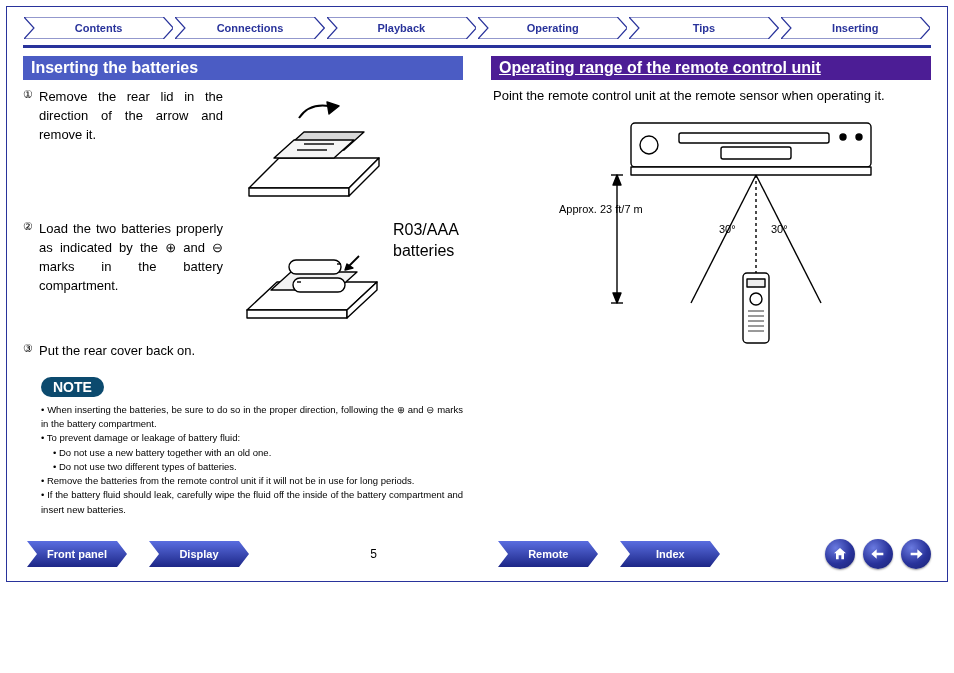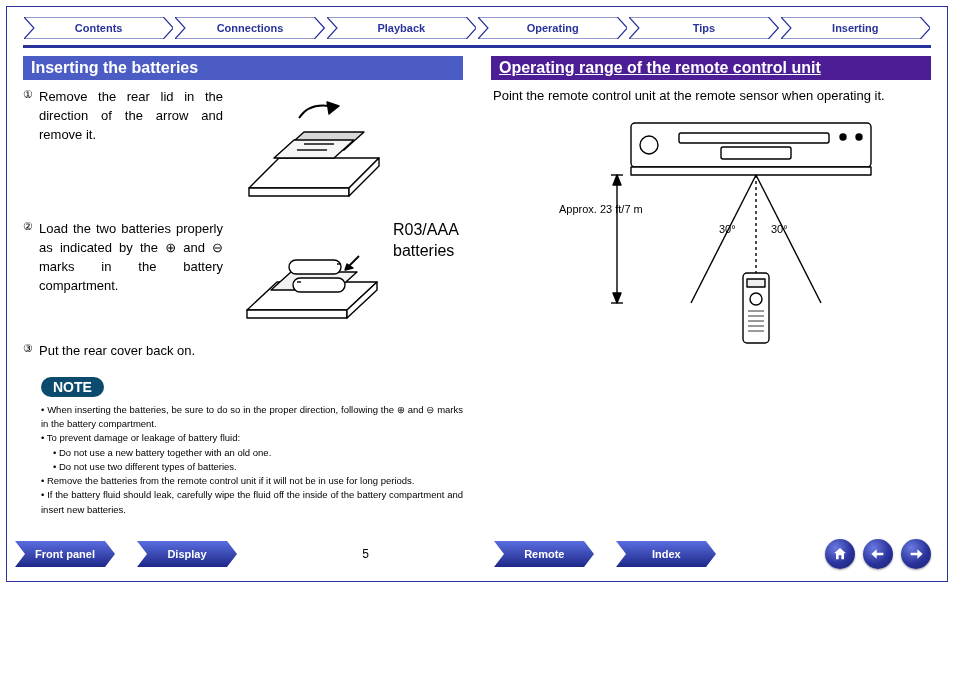--- a/index.html
+++ b/index.html
@@ -118,21 +118,21 @@
   }
   .range-fig {
     display:flex;
     justify-content:center;
     margin-top: 6px;
   }
   .range-svg { width: 380px; height: 240px; }
   
   .bottom-bar {
     position: absolute;
-    left: 8px; right: 16px; bottom: 12px;
+    left: 20px; right: 16px; bottom: 12px;
     display: flex;
     align-items: center;
     justify-content: space-between;
   }
   .pill-group { display:flex; gap:22px; align-items:center;}
   .pill {
     position: relative;
     width: 100px; height: 26px;
     color:#fff; font-weight:bold; font-size:11px;
     display:flex; align-items:center; justify-content:center;

